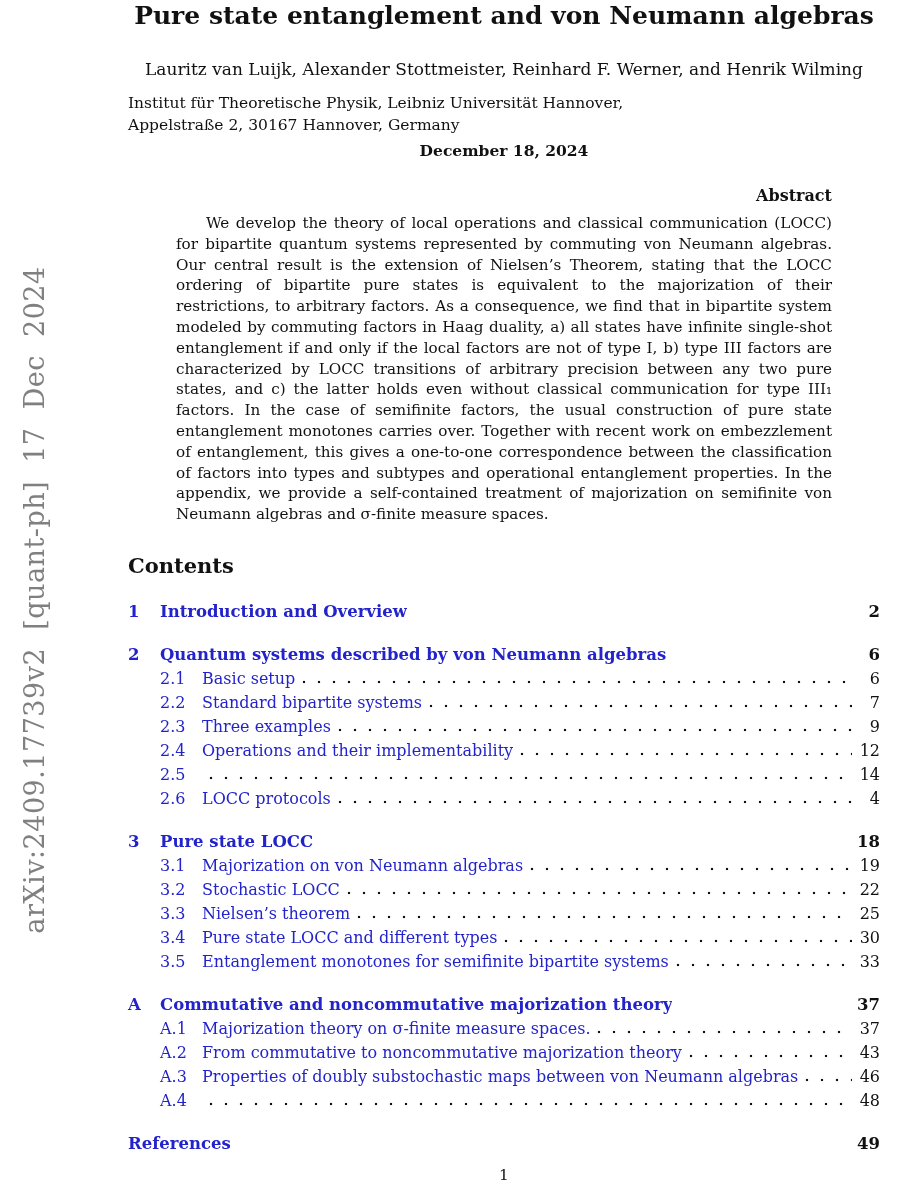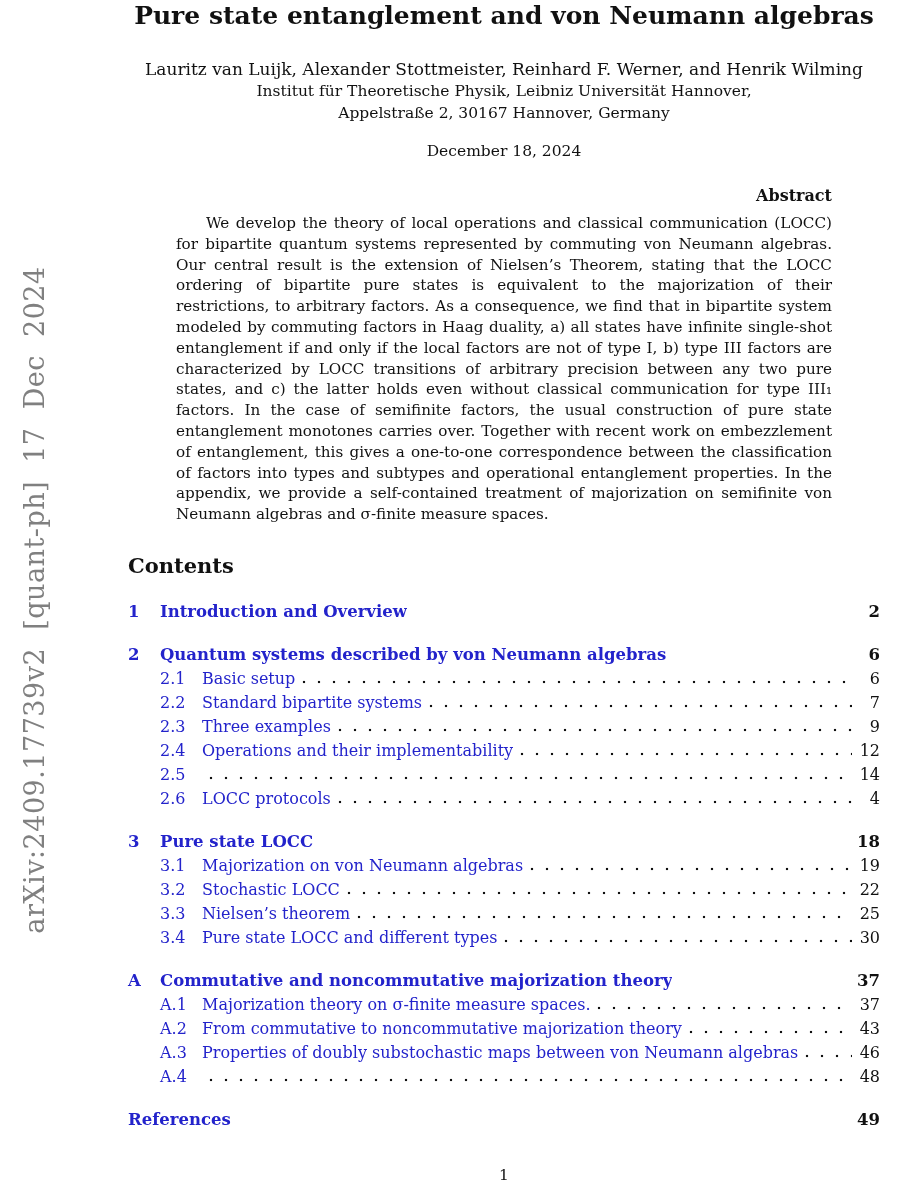--- a/index.html
+++ b/index.html
@@ -21,24 +21,24 @@
     position:absolute;left:128px;top:0;width:752px;
   }
   .title{
     margin:0;text-align:center;
     font-size:25px;font-weight:bold;line-height:32px;
   }
   .authors{
     text-align:center;font-size:17px;margin-top:26px;line-height:22px;
   }
   .affiliation{
-    text-align:center;font-size:15.5px;margin-top:0;line-height:22px;
+    text-align:left;font-size:15.5px;margin-top:12px;line-height:22px;
   }
   .date{
-    text-align:center;font-size:15.5px;margin-top:16px;line-height:22px;
+    text-align:center;font-size:15.5px;margin-top:4px;line-height:22px;font-weight:bold;
   }
   .abstract{
     width:656px;margin:24px auto 0;
   }
   .abstract-heading{
     text-align:right;font-weight:bold;font-size:16px;line-height:20px;margin-bottom:7px;
   }
   .abstract-text{
     font-size:15.2px;line-height:20.8px;text-align:justify;text-indent:30px;
   }
@@ -178,20 +178,26 @@
         <span class="toc-title">Nielsen’s theorem</span>
         <span class="leader"></span>
         <span class="toc-page">25</span>
       </div>
       <div class="toc-row subsection">
         <span class="toc-num">3.4</span>
         <span class="toc-title">Pure state LOCC and different types</span>
         <span class="leader"></span>
         <span class="toc-page">30</span>
       </div>
+      <div class="toc-row subsection">
+        <span class="toc-num">3.5</span>
+        <span class="toc-title">Entanglement monotones for semifinite bipartite systems</span>
+        <span class="leader"></span>
+        <span class="toc-page">33</span>
+      </div>
       <div class="toc-row section">
         <span class="toc-num">A</span>
         <span class="toc-title">Commutative and noncommutative majorization theory</span>
         <span class="spacer"></span>
         <span class="toc-page">37</span>
       </div>
       <div class="toc-row subsection">
         <span class="toc-num">A.1</span>
         <span class="toc-title">Majorization theory on σ-finite measure spaces.</span>
         <span class="leader"></span>

